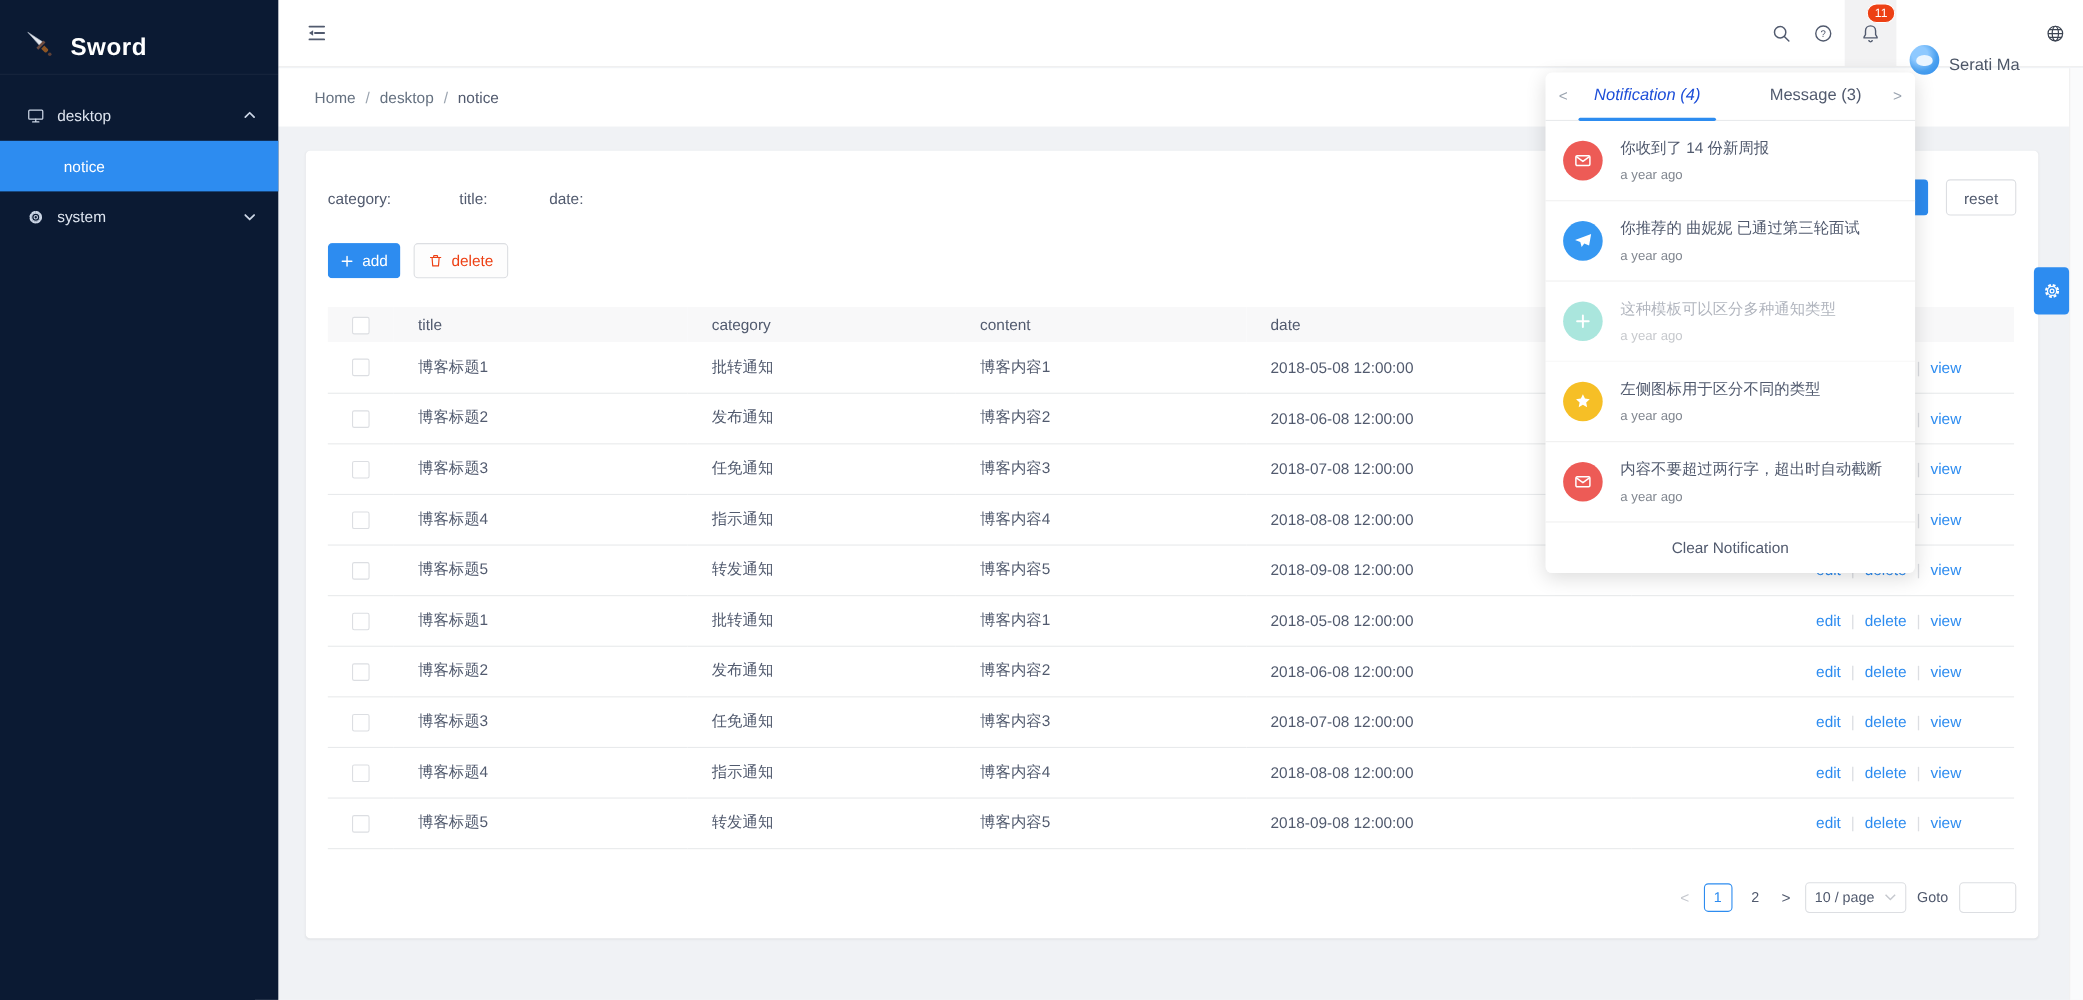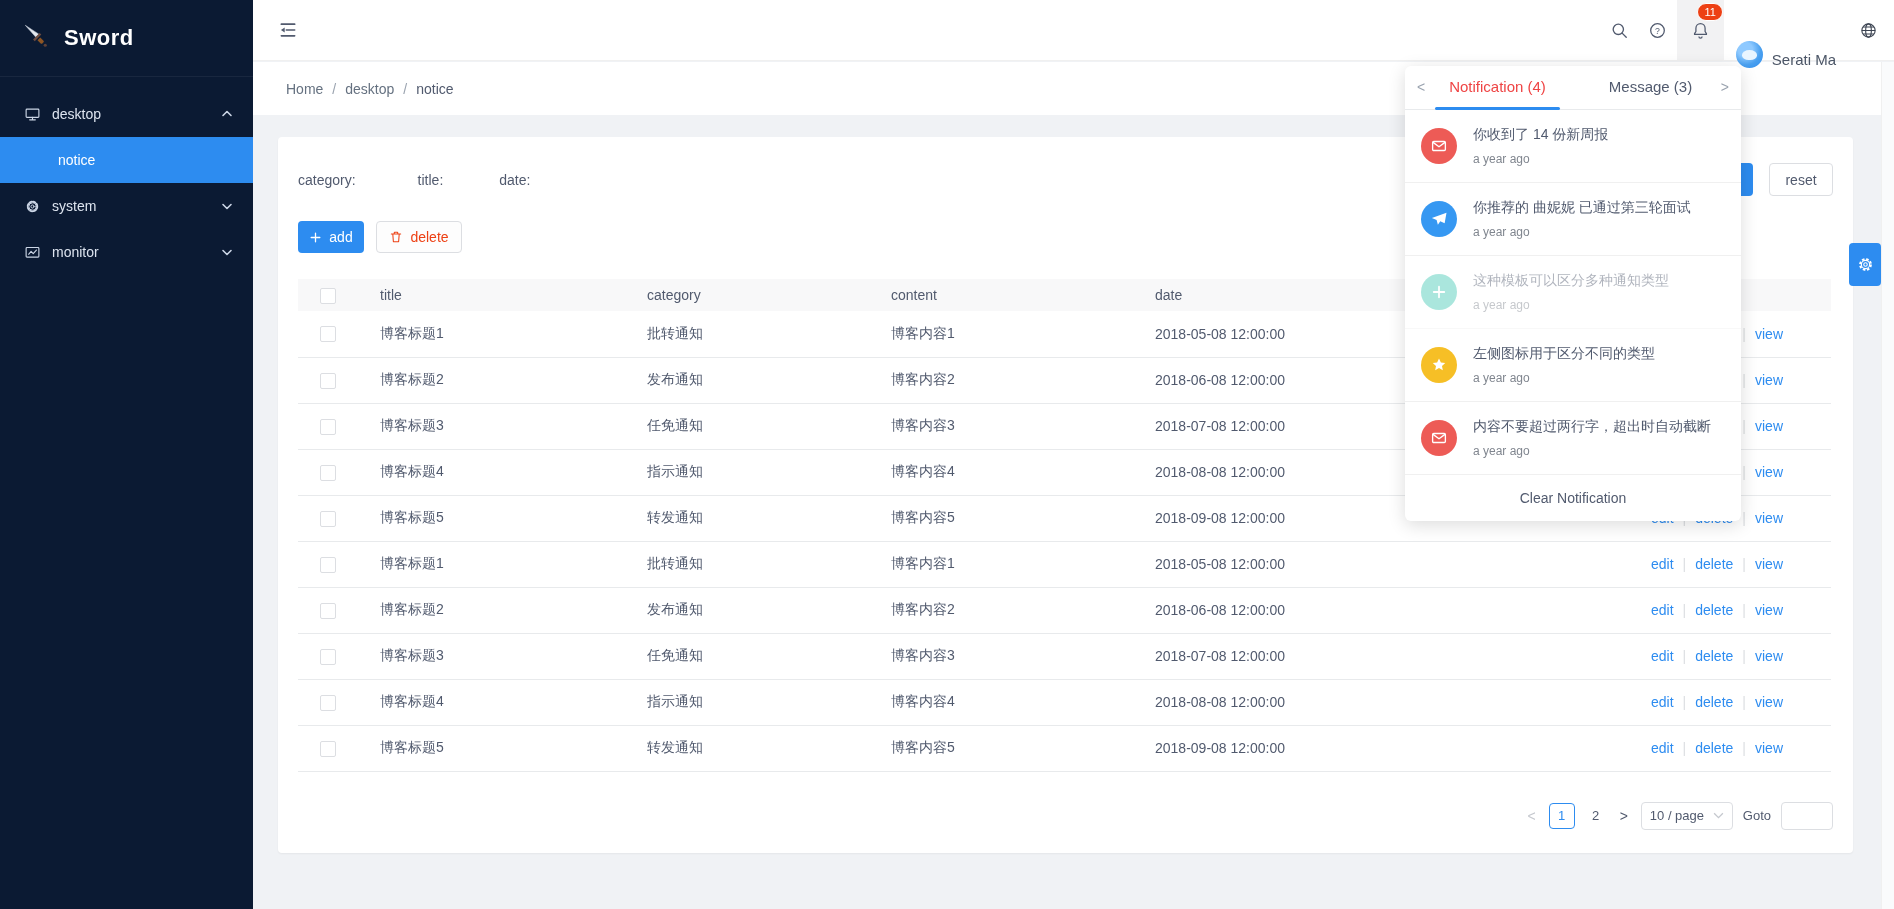--- a/index.html
+++ b/index.html
@@ -4,21 +4,21 @@
 <style>
   * { box-sizing: border-box; margin: 0; padding: 0; }
   html,body { width:1894px; height:909px; }
   body {
     font-family: "Liberation Sans", "DejaVu Sans", sans-serif;
     background:#f0f2f5; overflow:hidden; position:relative;
     color:#515a6e; font-size:14px;
   }
   
   .sidebar { position:absolute; left:0; top:0; width:253px; height:909px; background:#0b1a33; z-index:70; }
-  .logo { height:77px; display:flex; align-items:center; padding-left:22px; gap:12px; border-bottom:1px solid rgba(255,255,255,.06); }
+  .logo { height:50px; display:flex; align-items:center; padding-left:22px; gap:12px; border-bottom:1px solid rgba(255,255,255,.06);margin-top:18px; }
   .logo-text { color:#fff; font-size:22px; font-weight:bold; letter-spacing:.5px; }
   .menu { padding-top:14px; }
   .mitem { height:46px; display:flex; align-items:center; padding:0 20px 0 24px; color:#dde4ef; cursor:pointer; }
   .mitem .micon { width:17px; height:17px; margin-right:11px; display:flex; align-items:center; }
   .mitem .chev { margin-left:auto; display:flex; }
   .submenu-item { height:46px; display:flex; align-items:center; padding-left:58px; color:#dde4ef; cursor:pointer; }
   .submenu-item.active { background:#2d8cf0; color:#fff; }
   svg.sic { stroke:#ccd6e6; fill:none; stroke-width:1.6; stroke-linecap:round; stroke-linejoin:round; }
   
   .header { position:absolute; left:253px; top:0; right:0; height:61px; background:#fff; border-bottom:1px solid #f0f0f0; display:flex; align-items:center; z-index:30; }
@@ -70,21 +70,21 @@
   .pg-arrow { color:#515a6e; cursor:pointer; padding:0 3px; font-size:14px; }
   .pg-arrow.disabled { color:#c5c8ce; }
   .pg-num { min-width:22px; text-align:center; cursor:pointer; }
   .pg-num.active { width:26px; height:26px; line-height:24px; border:1px solid #2d8cf0; color:#2d8cf0; border-radius:4px; background:#fff; }
   .pg-size { width:92px; height:28px; border:1px solid #dcdee2; border-radius:4px; display:flex; align-items:center; justify-content:space-between; padding:0 8px; cursor:pointer; }
   .goto-input { width:52px; height:28px; border:1px solid #dcdee2; border-radius:4px; outline:none; padding:0 6px; font-family:inherit; }
   
   .npanel { position:absolute; left:1405px; top:66px; width:336px; background:#fff; border-radius:6px; box-shadow:0 4px 18px rgba(0,0,0,.14); z-index:60; }
   .ntabs { position:relative; height:44px; border-bottom:1px solid #e8eaec; }
   .tab { position:absolute; top:12px; text-align:center; font-size:15px; cursor:pointer; }
-  .tab1 { left:30px; width:125px; color:#ef4444; }
+  .tab1 { left:30px; width:125px; color:#1d4ed8;font-style:italic; }
   .tab2 { left:193px; width:105px; color:#515a6e; }
   .tab-underline { position:absolute; left:30px; bottom:-1px; width:125px; height:3px; background:#2d8cf0; border-radius:2px; }
   .tnav { position:absolute; top:13px; color:#9aa3af; font-size:14px; cursor:pointer; }
   .tprev { left:12px; } .tnext { right:12px; }
   .n-item { height:73px; display:flex; align-items:center; padding:0 16px; border-bottom:1px solid #f0f0f0; cursor:pointer; }
   .n-item.muted { opacity:.45; }
   .n-ico { width:36px; height:36px; border-radius:50%; flex:none; display:flex; align-items:center; justify-content:center; }
   .n-body { margin-left:16px; overflow:hidden; }
   .n-title { font-size:14px; color:#515a6e; white-space:nowrap; overflow:hidden; text-overflow:ellipsis; }
   .n-time { font-size:12px; color:#80868f; margin-top:8px; }
@@ -128,34 +128,20 @@
     </div>
     <div class="mitem">
       <span class="micon">
         <svg class="sic" width="17" height="17" viewBox="0 0 24 24">
             <circle cx="12" cy="12" r="6.8" stroke-width="2.6" stroke-dasharray="3.2 2.14"></circle>
             <circle cx="12" cy="12" r="5.2" stroke-width="1.4"></circle>
             <circle cx="12" cy="12" r="2.2" stroke-width="1.4"></circle>
           </svg>
       </span>
       <span>system</span>
-      <span class="chev">
-        <svg class="sic" width="12" height="12" viewBox="0 0 12 12">
-            <path d="M2 4.5l4 4 4-4"></path>
-          </svg>
-      </span>
-    </div>
-    <div class="mitem">
-      <span class="micon">
-        <svg class="sic" width="17" height="17" viewBox="0 0 24 24">
-            <rect x="3" y="5" width="18" height="13.5" rx="1.2"></rect>
-            <path d="M6.5 14.5l3.5-4 3 3 4.5-5"></path>
-          </svg>
-      </span>
-      <span>monitor</span>
       <span class="chev">
         <svg class="sic" width="12" height="12" viewBox="0 0 12 12">
             <path d="M2 4.5l4 4 4-4"></path>
           </svg>
       </span>
     </div>
   </div>
 </div>
 
 <div class="header">

